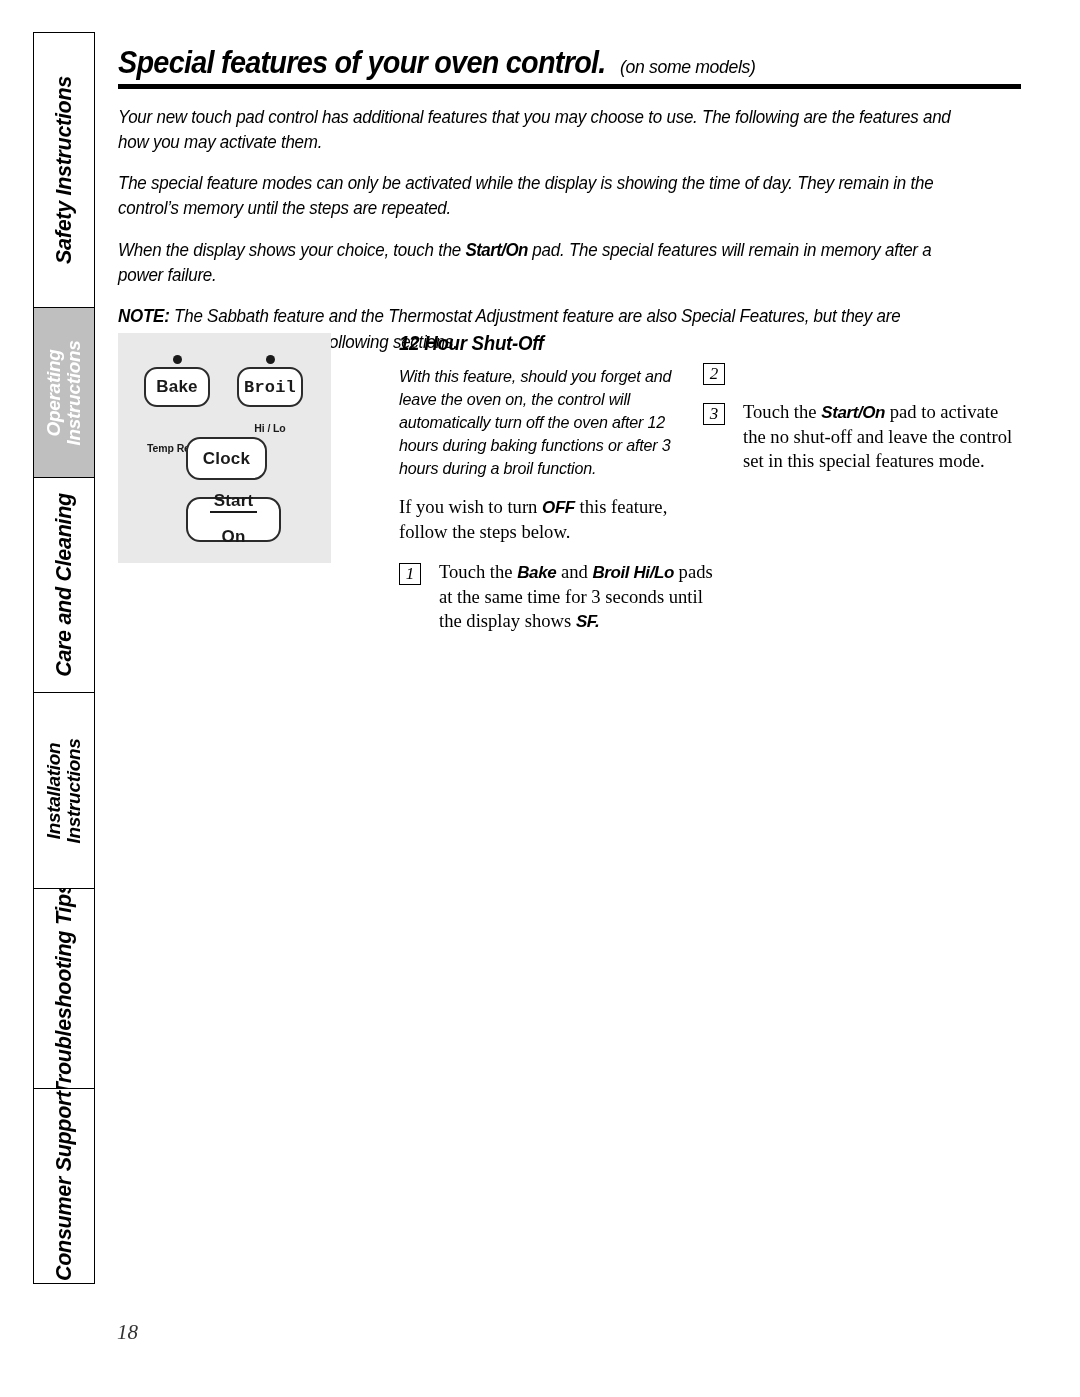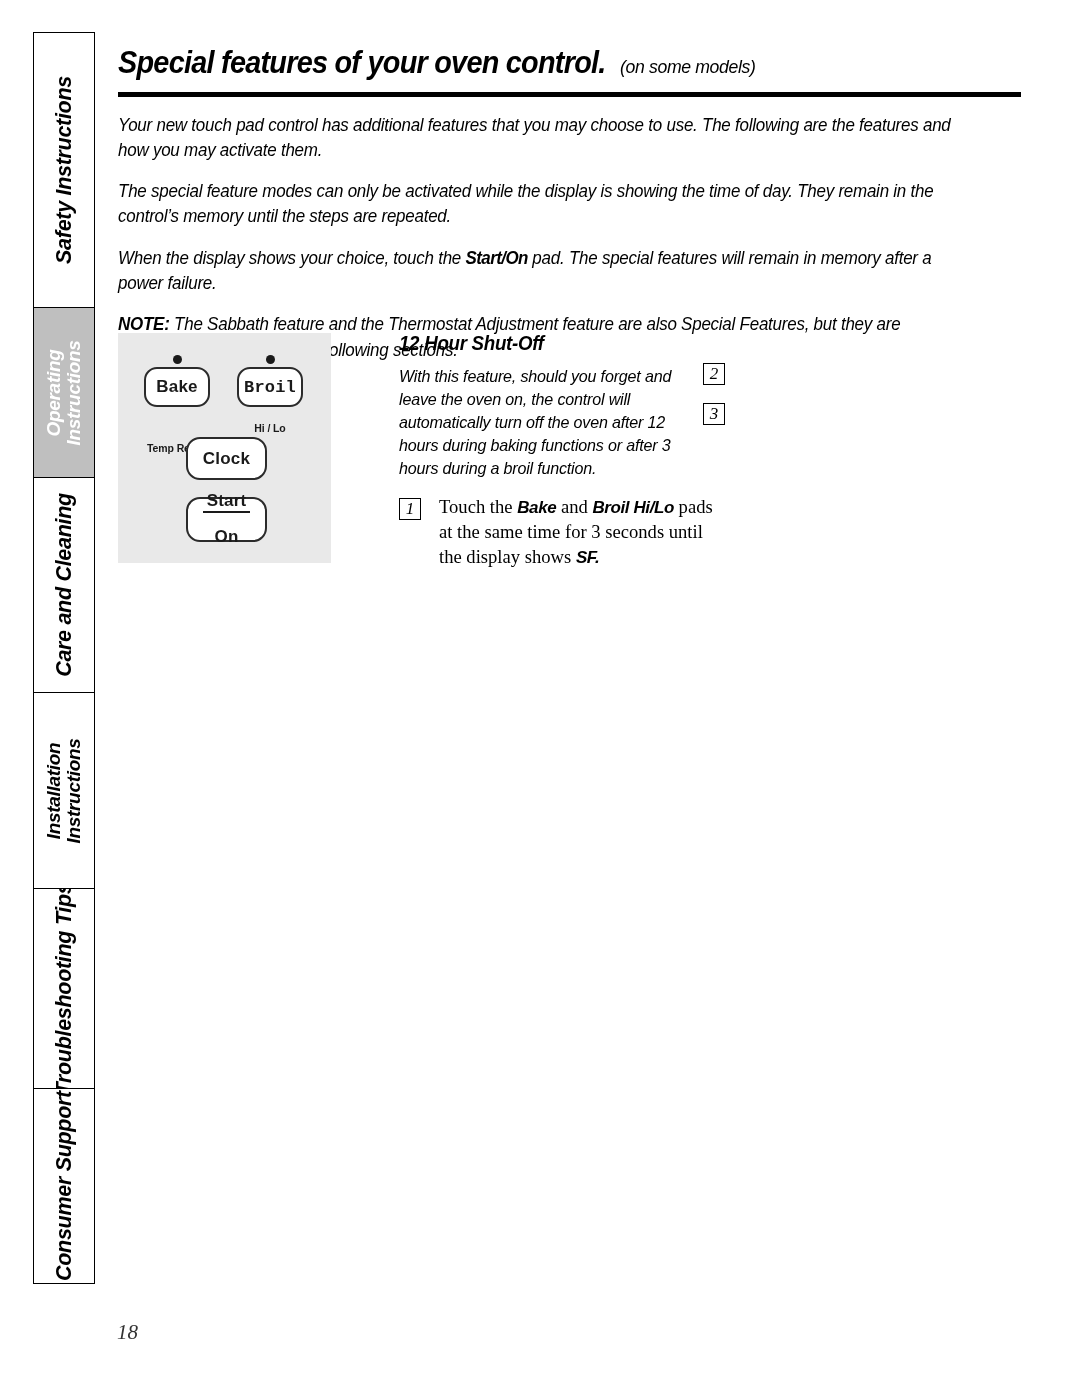--- a/index.html
+++ b/index.html
@@ -77,21 +77,21 @@
   #content {
     position: absolute;
     left: 118px;
     top: 45px;
     width: 905px;
   }
 
   #title-row {
     display: flex;
     align-items: baseline;
-    padding-bottom: 10px;
+    padding-bottom: 2px;
   }
   #title-main {
     font-family: "Liberation Sans", sans-serif;
     font-weight: bold;
     font-style: italic;
     font-size: 31px;
     letter-spacing: -0.8px;
     transform: scaleX(0.93);
     transform-origin: left bottom;
     white-space: nowrap;
@@ -157,21 +157,21 @@
     color: #1a1a1a;
     display: flex;
     align-items: center;
     justify-content: center;
     letter-spacing: 0.2px;
   }
   #pad-bake { left: 26px; top: 34px; width: 66px; height: 40px; }
   #pad-broil { left: 119px; top: 34px; width: 66px; height: 40px; font-family: Liberation Mono, monospace; }
   #pad-clock { left: 68px; top: 104px; width: 81px; height: 43px; border-radius: 14px; }
   #pad-start {
-    left: 68px; top: 164px; width: 81px; height: 45px; border-radius: 14px;
+    left: 68px; top: 164px; width: 95px; height: 45px; border-radius: 14px;
     flex-direction: column; justify-content: center; gap: 13px;
   }
   #pad-start .line1 {
     border-bottom: 2.2px solid #1a1a1a;
     padding: 0 4px 1px 4px;
     line-height: 1.05;
   }
   #pad-start .line2 { line-height: 1.15; padding-top: 1px; }
   .led {
     position: absolute;
@@ -331,30 +331,32 @@
         <span class="line1">Start</span>
         <span class="line2">On</span>
       </div>
     </div>
 
     <div id="col-mid">
       <div class="sec-head">12 Hour Shut-Off</div>
 
       <p class="sans-italic-p">With this feature, should you forget and leave the oven on, the control will automatically turn off the oven after 12 hours during baking functions or after 3 hours during a broil function.</p>
 
+      <p class="serif-p"><span>If you wish to turn </span><b>OFF</b><span> this feature, follow the steps below.</span></p>
 
       <div class="step">
         <div class="step-num">1</div>
         <div class="step-text"><span>Touch the </span><b>Bake</b><span> and </span><b>Broil Hi/Lo</b><span> pads at the same time for 3 seconds until the display shows </span><b>SF.</b></div>
       </div>
     </div>
 
     <div id="col-right">
       <div class="step">
         <div class="step-num">2</div>
       </div>
       <div class="step">
         <div class="step-num">3</div>
+        <div class="step-text"><span>Touch the </span><b>Start/On</b><span> pad to activate the no shut-off and leave the control set in this special features mode.</span></div>
       </div>
     </div>
 
   </div>
 </div>
 
 </body></html>

